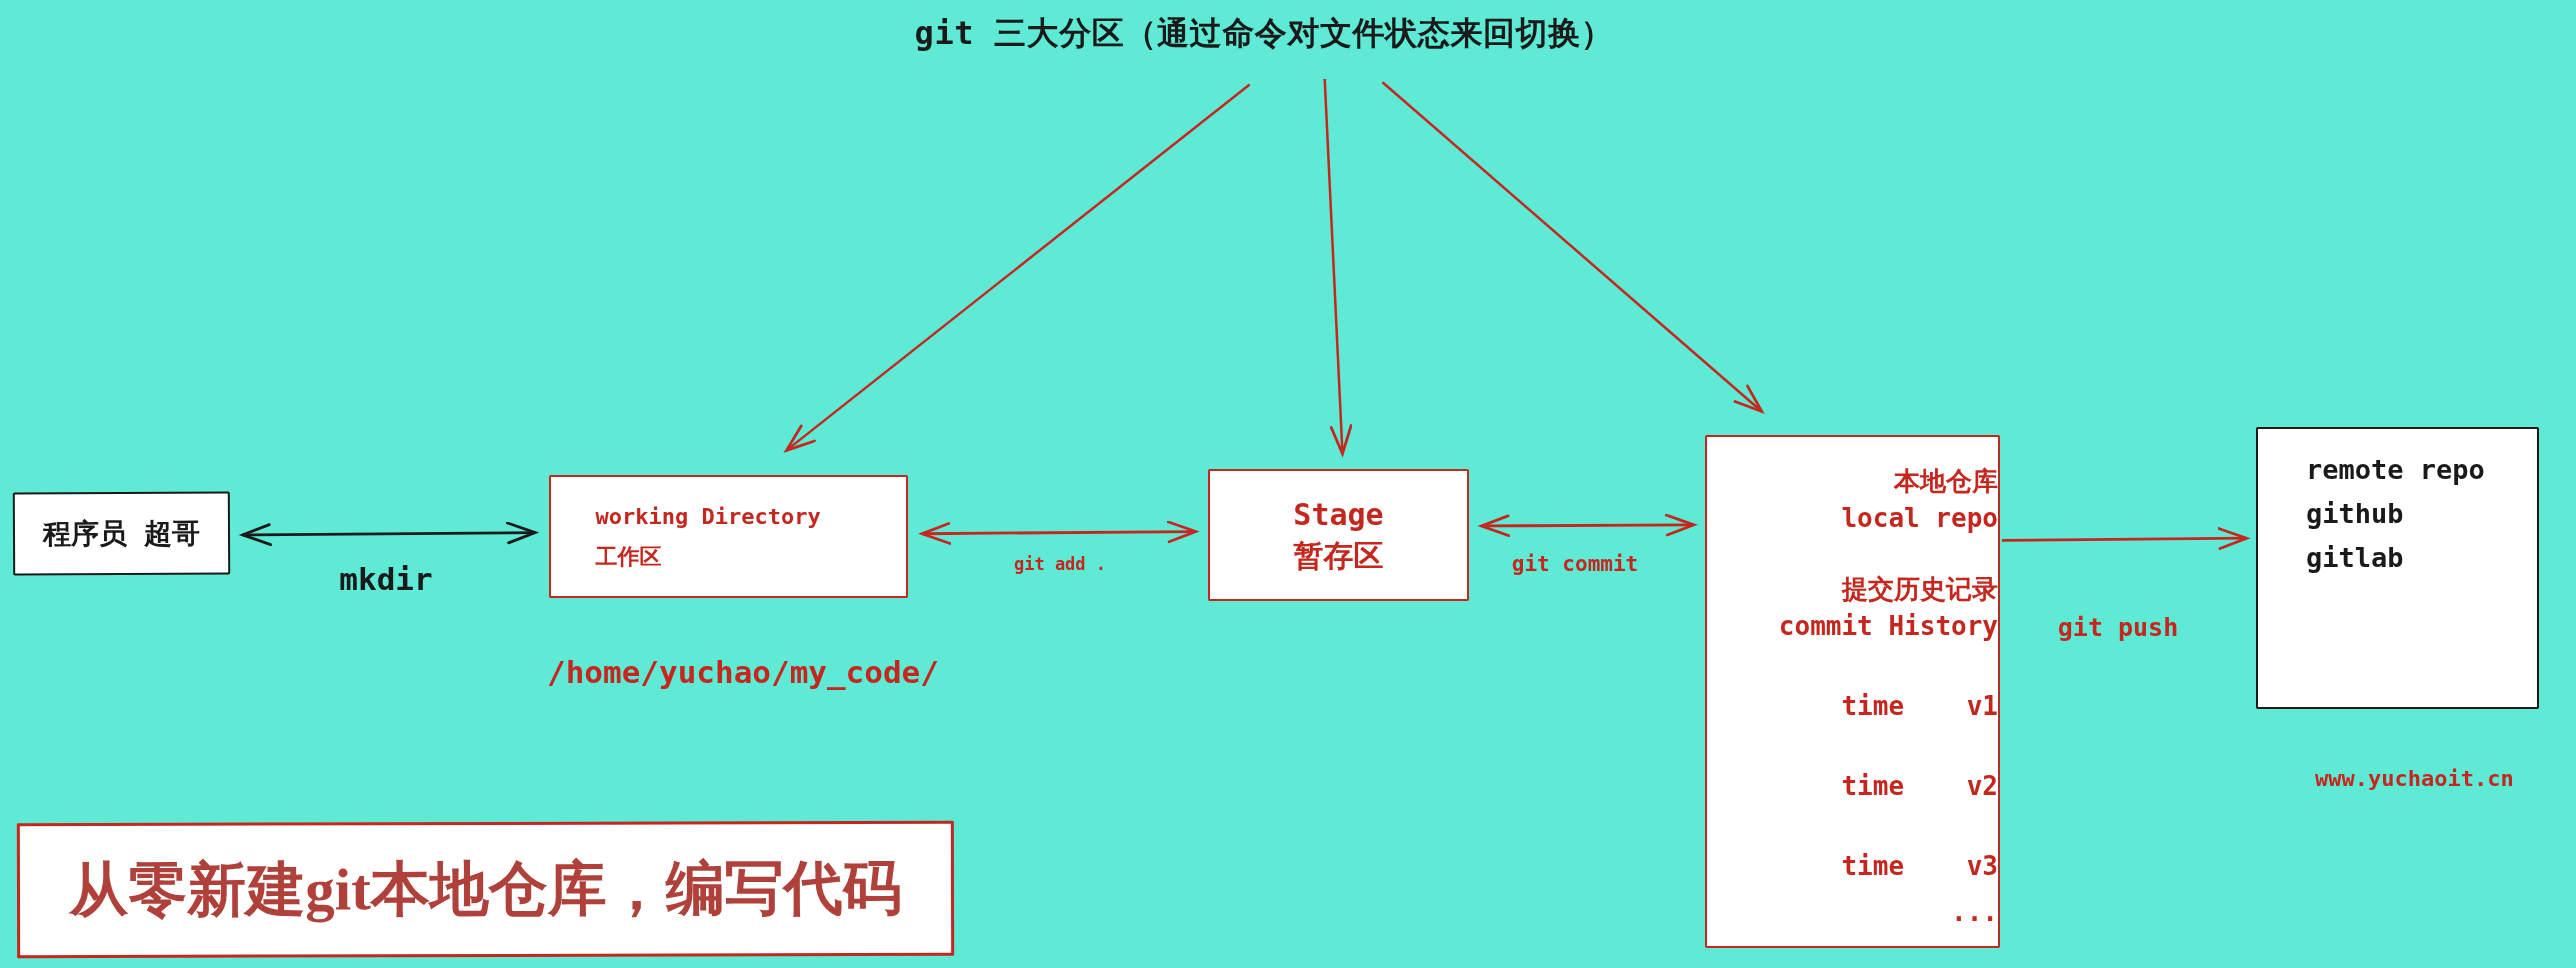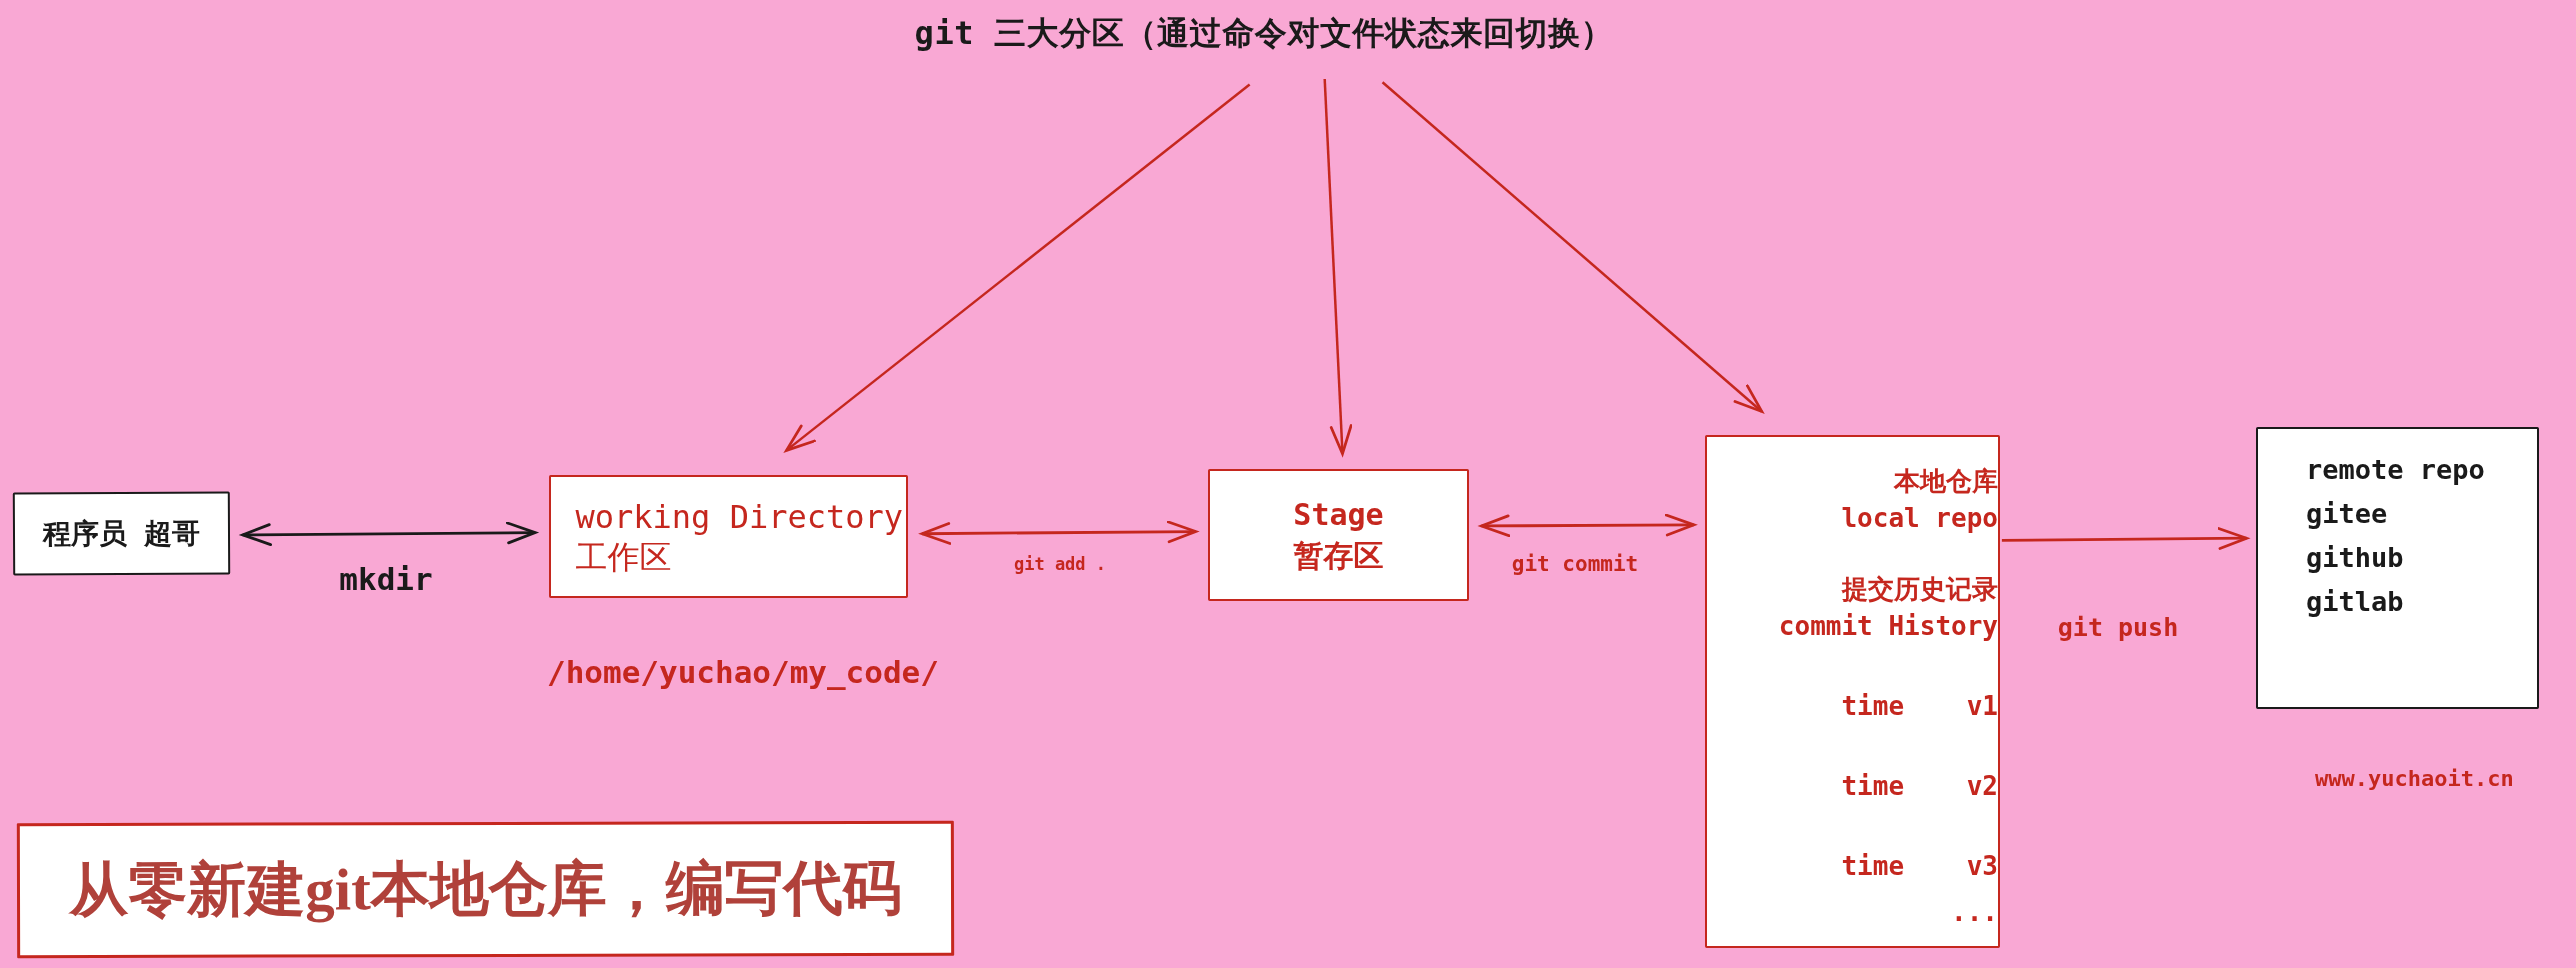--- a/index.html
+++ b/index.html
@@ -1,20 +1,20 @@
 <!DOCTYPE html>
 <html style="font-size:9px"><head>
 <meta charset="utf-8">
 <style>
   html, body { margin: 0; padding: 0; background: #ffffff; }
   #canvas {
     position: relative;
     width: 2576px;
     height: 968px;
-    background: #f9a8d4;
+    background: #5eead4;
     font-family: "DejaVu Sans Mono", "Liberation Mono", monospace;
     overflow: hidden;
   }
   .abs { position: absolute; }
 
   
   #title {
     left: 1264px; top: 12.2px;
     transform: translateX(-50%);
     font-size: 32px; font-weight: bold;
@@ -39,22 +39,22 @@
   }
   #person-box .label { font-size: 28px; font-weight: bold; color: #1a1a1a; white-space: pre; }
 
   #wd-box {
     left: 549px; top: 475px; width: 359px; height: 123px;
     border: 2.8px solid #c5271e; border-radius: 1.7px;
     display: flex; flex-direction: column; justify-content: center;
     padding-left: 24.5px;
   }
   #wd-box .l1, #wd-box .l2 {
-    font-size: 32px; font-weight: normal; color: #c5271e;
-    line-height: 40px; white-space: nowrap;
+    font-size: 22px; font-weight: bold; color: #c5271e;
+    line-height: 40px; white-space: nowrap; margin-left: 20px;
   }
 
   #stage-box {
     left: 1208px; top: 469px; width: 261px; height: 132px;
     border: 2.8px solid #c5271e; border-radius: 1.7px;
     display: flex; flex-direction: column; justify-content: center; align-items: center;
   }
   #stage-box .l1, #stage-box .l2 {
     font-size: 30px; font-weight: bold; color: #c5271e; line-height: 41px; white-space: nowrap;
   }
@@ -175,21 +175,20 @@
     <div class="gap-s">提交历史记录</div>
     <div>commit History</div>
     <div class="vrow gap-m">time    v1</div>
     <div class="vrow">time    v2</div>
     <div class="vrow">time    v3</div>
     <div class="dots">...</div>
   </div>
 
   <div id="remote-box" class="abs node">
     <div>remote repo</div>
-    <div>gitee</div>
     <div>github</div>
     <div>gitlab</div>
   </div>
 
   <div id="mkdir-label" class="abs edge-label">mkdir</div>
   <div id="add-label" class="abs edge-label">git add .</div>
   <div id="commit-label" class="abs edge-label">git commit</div>
   <div id="push-label" class="abs edge-label">git push</div>
 
   <div id="url-label" class="abs">www.yuchaoit.cn</div>

